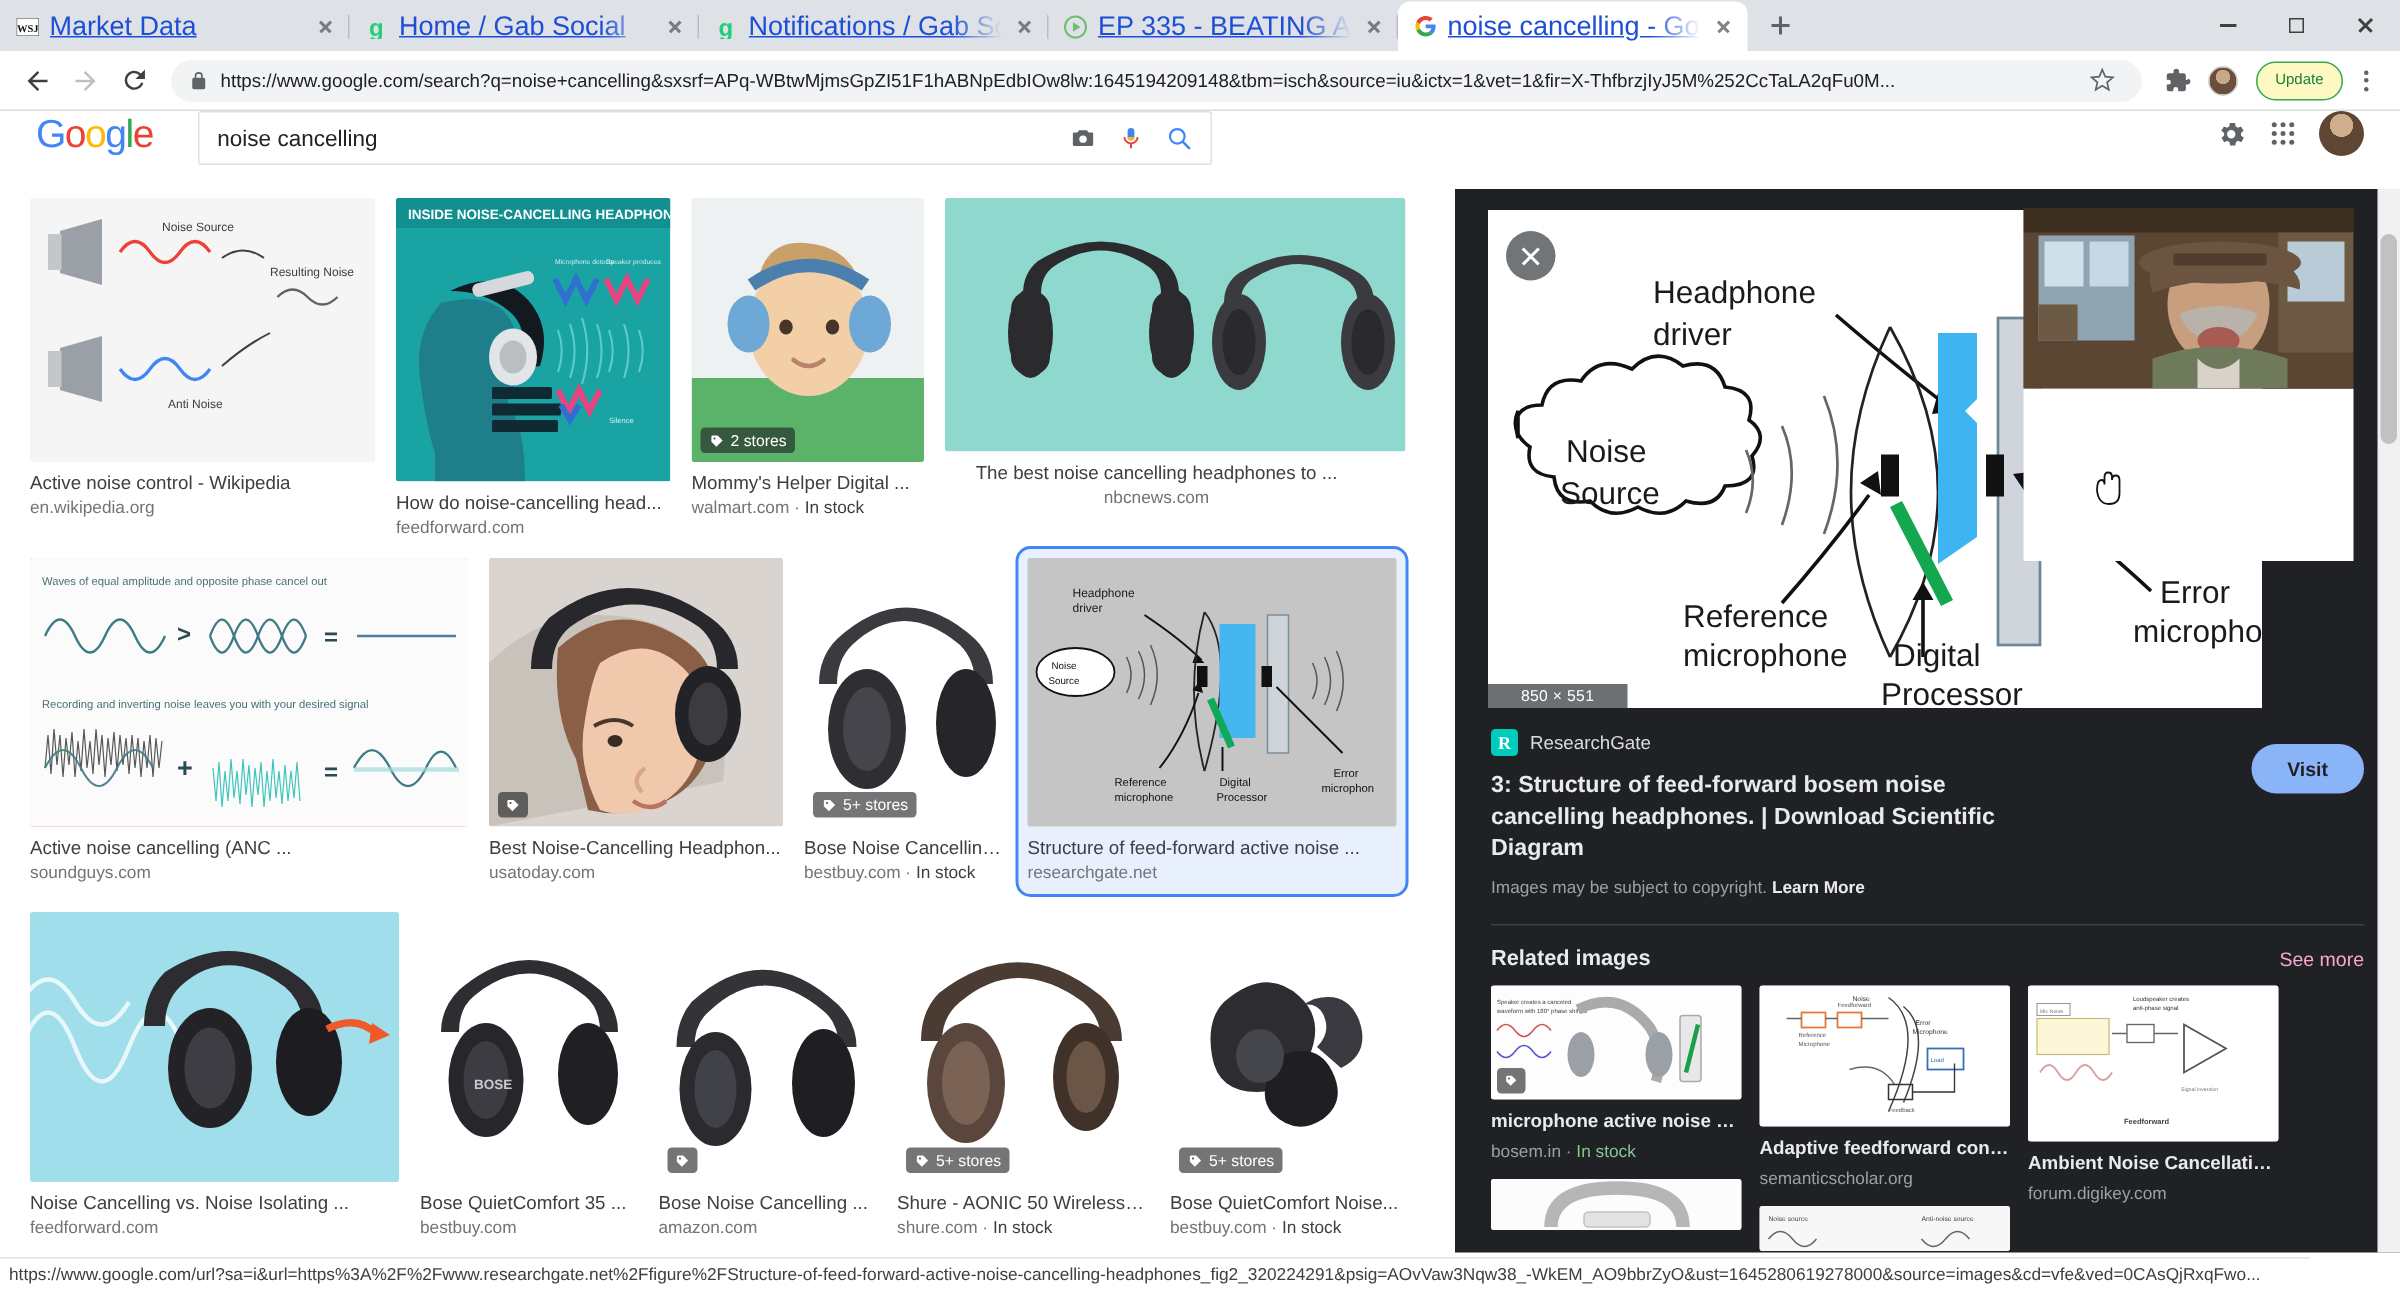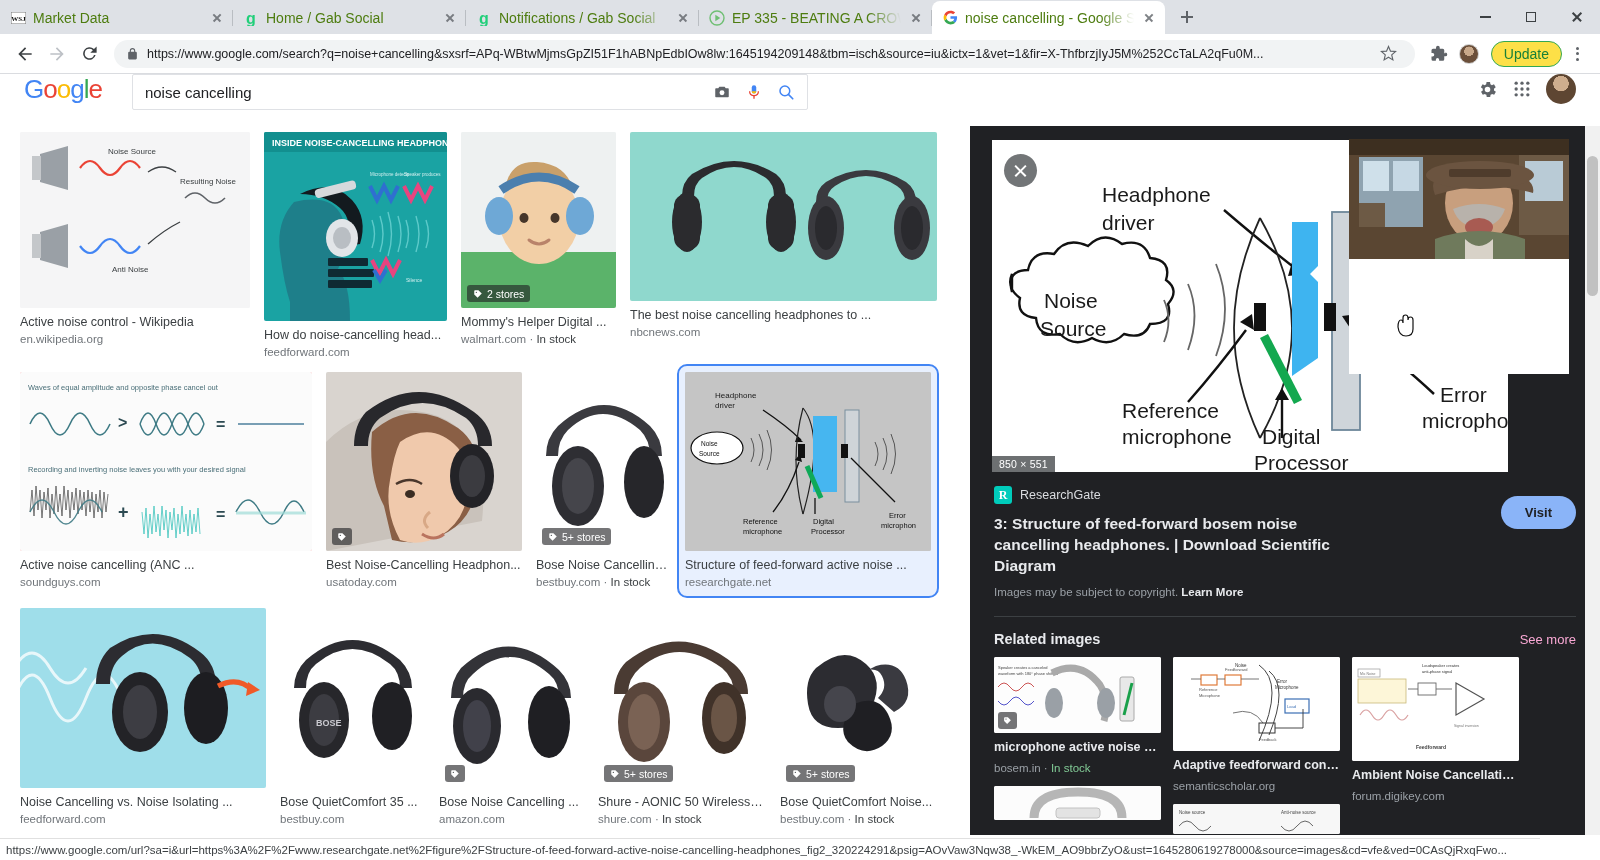--- a/index.html
+++ b/index.html
@@ -30,22 +30,23 @@
   .tab.inactive { width: 233px; }
   .tab.inactive::after {
     content:""; position:absolute; right:0; top:9px; height:16px; width:1px; background:#b9bdc2;
   }
   .tab.active {
     width: 233px; background:#fff;
   }
   .tab-favicon { width:16px; height:16px; flex:0 0 16px; display:flex; align-items:center; justify-content:center; }
   .tab-title {
     flex:1 1 auto; white-space:nowrap; overflow:hidden;
-    text-overflow: clip; font-size:14px; color:#4d7c0f;
+    text-overflow: clip; font-size:18px; color:#1d4ed8;
     mask-image: linear-gradient(to right, #000 80%, transparent 100%);
+    text-decoration: underline;
     -webkit-mask-image: linear-gradient(to right, #000 80%, transparent 100%);
   }
   .tab-close { width:16px; height:16px; flex:0 0 16px; position:relative; opacity:.8; }
   .tab-close::before, .tab-close::after {
     content:""; position:absolute; left:3px; top:7px; width:10px; height:1.6px; background:#5f6368;
   }
   .tab-close::before { transform: rotate(45deg); }
   .tab-close::after  { transform: rotate(-45deg); }
   .newtab { width:28px; height:28px; margin-left:8px; margin-bottom:3px; position:relative; flex:0 0 28px;}
   .newtab::before, .newtab::after { content:""; position:absolute; background:#5f6368; }
@@ -78,22 +79,22 @@
     flex: 1 1 auto;
   }
   .tb-icon { width:28px; height:28px; display:flex; align-items:center; justify-content:center; flex:0 0 28px; }
   .avatar-sm {
     width:20px; height:20px; border-radius:50%; flex:0 0 20px;
     background: radial-gradient(circle at 50% 35%, #c8a88a 0 32%, #6b4f3a 33% 100%);
     border:1px solid #cfcfcf;
   }
   .update-btn {
     height:26px; border:1px solid #34a853; border-radius:13px; color:#188038;
-    font-size:14px; display:flex; align-items:center; padding:0 12px; margin-left:6px;
-    flex:0 0 auto; background:#fde047;
+    font-size:10px; display:flex; align-items:center; padding:0 12px; margin-left:6px;
+    flex:0 0 auto; background:#fef9c3;
   }
   .kebab { width:26px; height:26px; display:flex; flex-direction:column; align-items:center; justify-content:center; gap:2.5px; flex:0 0 26px;}
   .kebab i { width:3px; height:3px; border-radius:50%; background:#5f6368; display:block;}
 
   
   .gheader { height:52px; background:#fff; display:flex; align-items:flex-start; padding:0 16px; }
   .glogo { font-size:26px; font-weight:400; letter-spacing:-1px; margin-left:8px; margin-right:30px; flex:0 0 auto;}
   .glogo span:nth-child(1){color:#4285f4;} .glogo span:nth-child(2){color:#ea4335;}
   .glogo span:nth-child(3){color:#fbbc05;} .glogo span:nth-child(4){color:#4285f4;}
   .glogo span:nth-child(5){color:#34a853;} .glogo span:nth-child(6){color:#ea4335;}
@@ -151,21 +152,21 @@
   .hero-close {
     position:absolute; left:12px; top:14px; width:33px; height:33px; border-radius:50%;
     background: rgba(60,64,67,.72); display:flex; align-items:center; justify-content:center;
   }
   .hero-close::before, .hero-close::after {
     content:""; position:absolute; width:15px; height:1.8px; background:#fff;
   }
   .hero-close::before{transform:rotate(45deg);} .hero-close::after{transform:rotate(-45deg);}
   .dims {
     position:absolute; left:0; bottom:0; background: rgba(60,64,67,.75); color:#fff;
-    font-size:10.5px; padding:2px 7px; letter-spacing:.2px;
+    font-size:10.5px; padding:2px 22px; letter-spacing:.2px;
   }
   .src-row { display:flex; align-items:flex-start; margin-top:14px; padding:0 12px; }
   .src-left { flex:1 1 auto; min-width:0; }
   .src-name { display:flex; align-items:center; gap:8px; font-size:12.5px; color:#dadce0; }
   .rg-logo {
     width:18px; height:18px; border-radius:3px; background:#00ccbb; color:#fff;
     font-size:12px; font-weight:bold; display:flex; align-items:center; justify-content:center;
     font-family:"Liberation Serif", serif;
   }
   .src-title { font-size:15.5px; font-weight:bold; line-height:21px; margin-top:9px; color:#e8eaed; max-width:370px;}
@@ -479,21 +480,21 @@
                 </svg>
               <span>2 stores</span>
             </div>
           </div>
           <div class="cap">
             <div class="t">Mommy's Helper Digital ...</div>
             <div class="s"><span>walmart.com</span> · <span class="stock">In stock</span></div>
           </div>
         </div>
 
-        <div class="card" style="width:282px;">
+        <div class="card" style="width:282px;text-align:center;">
           <div class="thumb" style="width:307px;height:169px;">
             <svg width="307" height="169" viewBox="0 0 307 169">
               <rect width="307" height="169" fill="#8fd8cd"></rect>
               <g fill="#2b2b2e">
                 <path d="M62 42 q42 -26 84 0 q10 8 10 22 l-12 0 q0 -12 -8 -18 q-32 -22 -64 0 q-8 6 -8 18 l-12 0 q0 -14 10 -22z"></path>
                 <rect x="44" y="62" width="26" height="56" rx="12"></rect>
                 <rect x="138" y="62" width="26" height="56" rx="12"></rect>
                 <ellipse cx="57" cy="90" rx="15" ry="30"></ellipse>
                 <ellipse cx="151" cy="90" rx="15" ry="30"></ellipse>
               </g>

